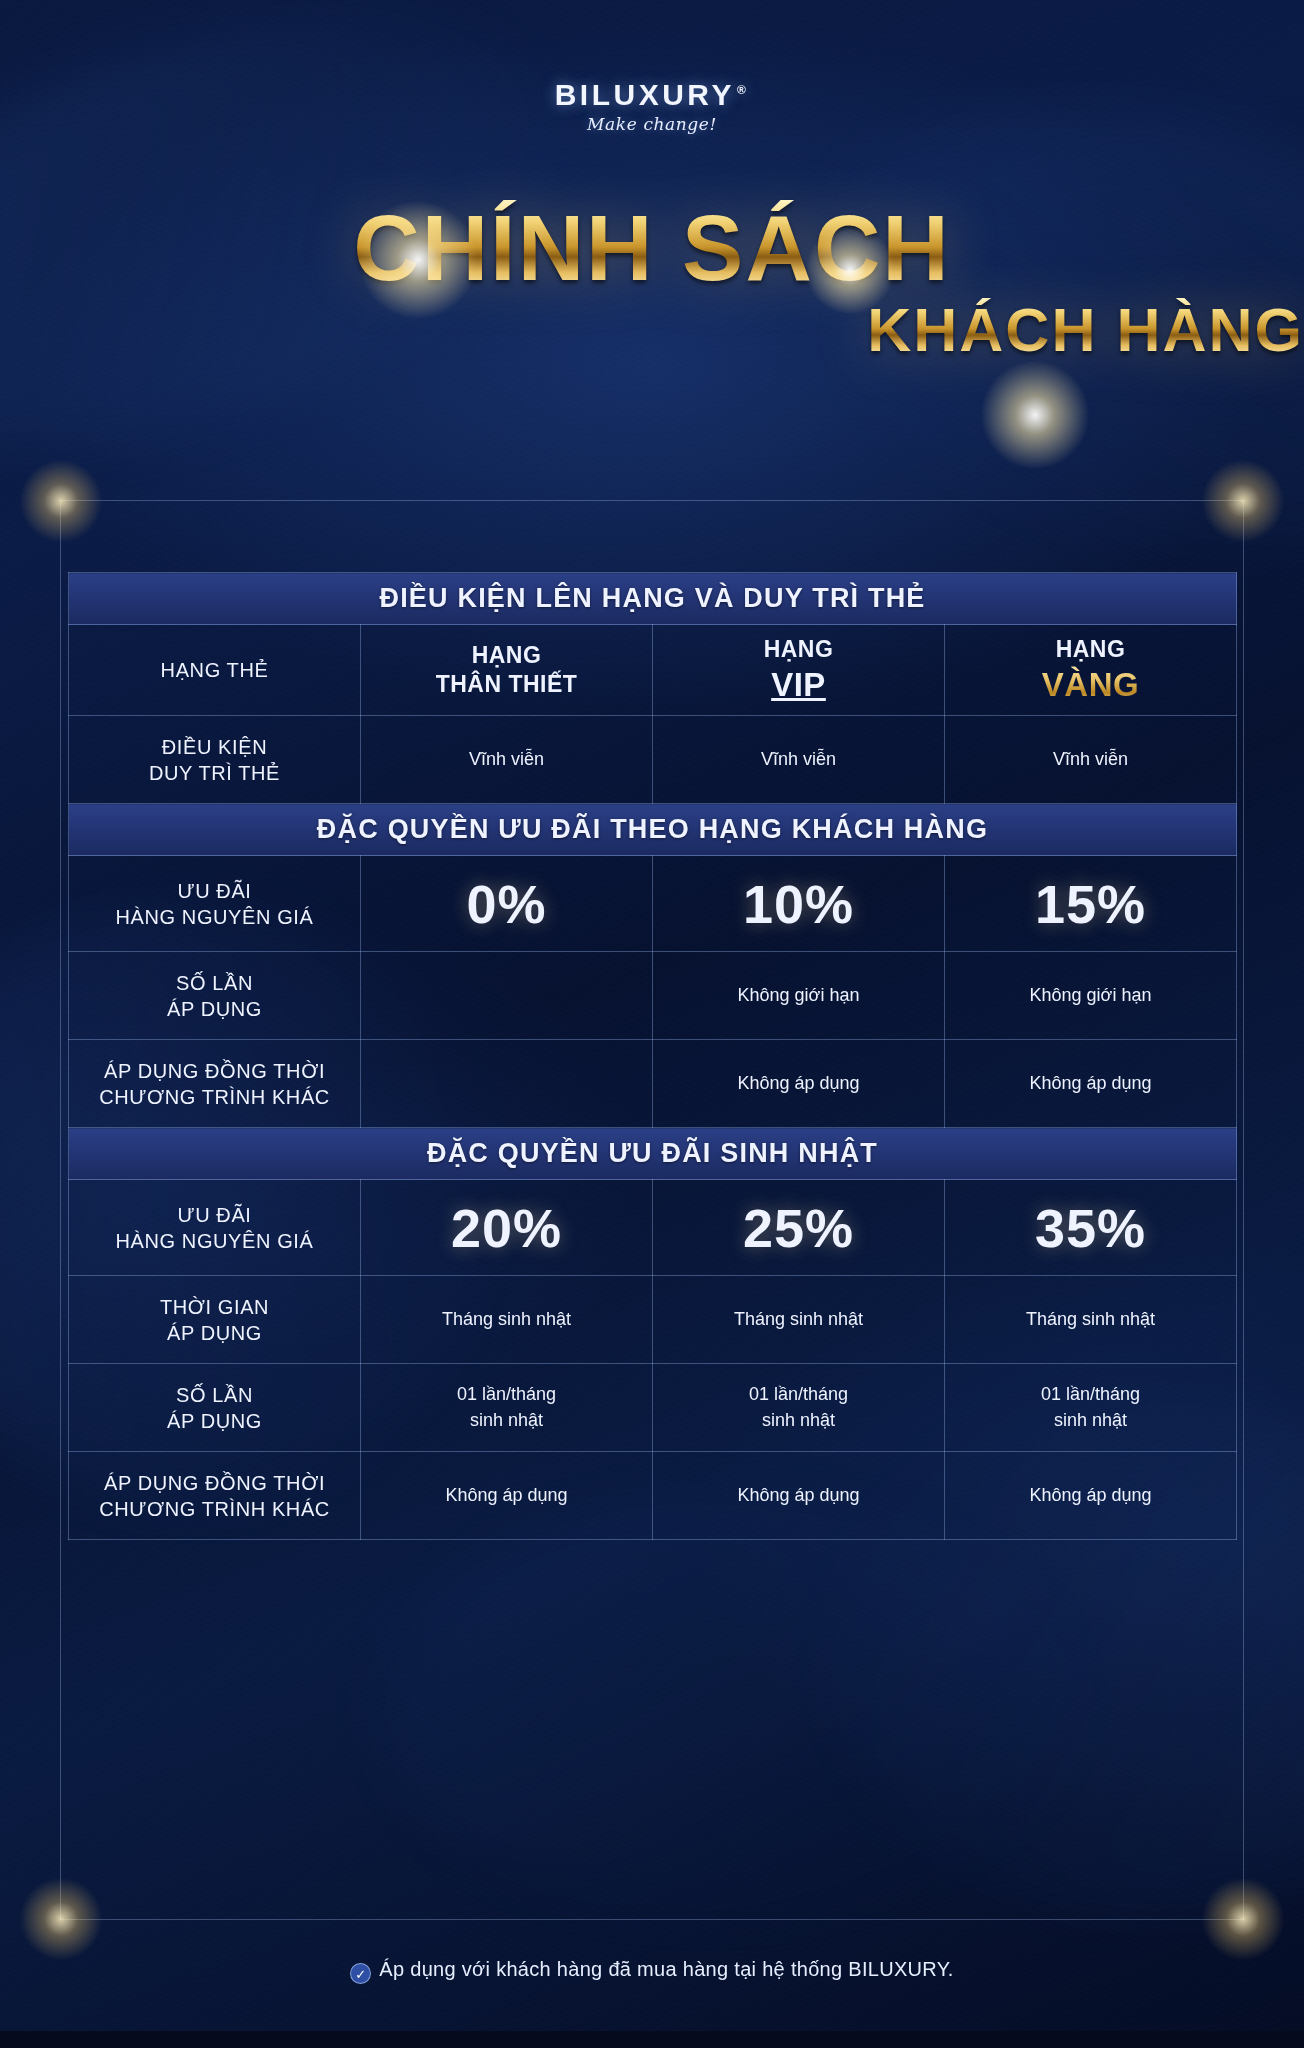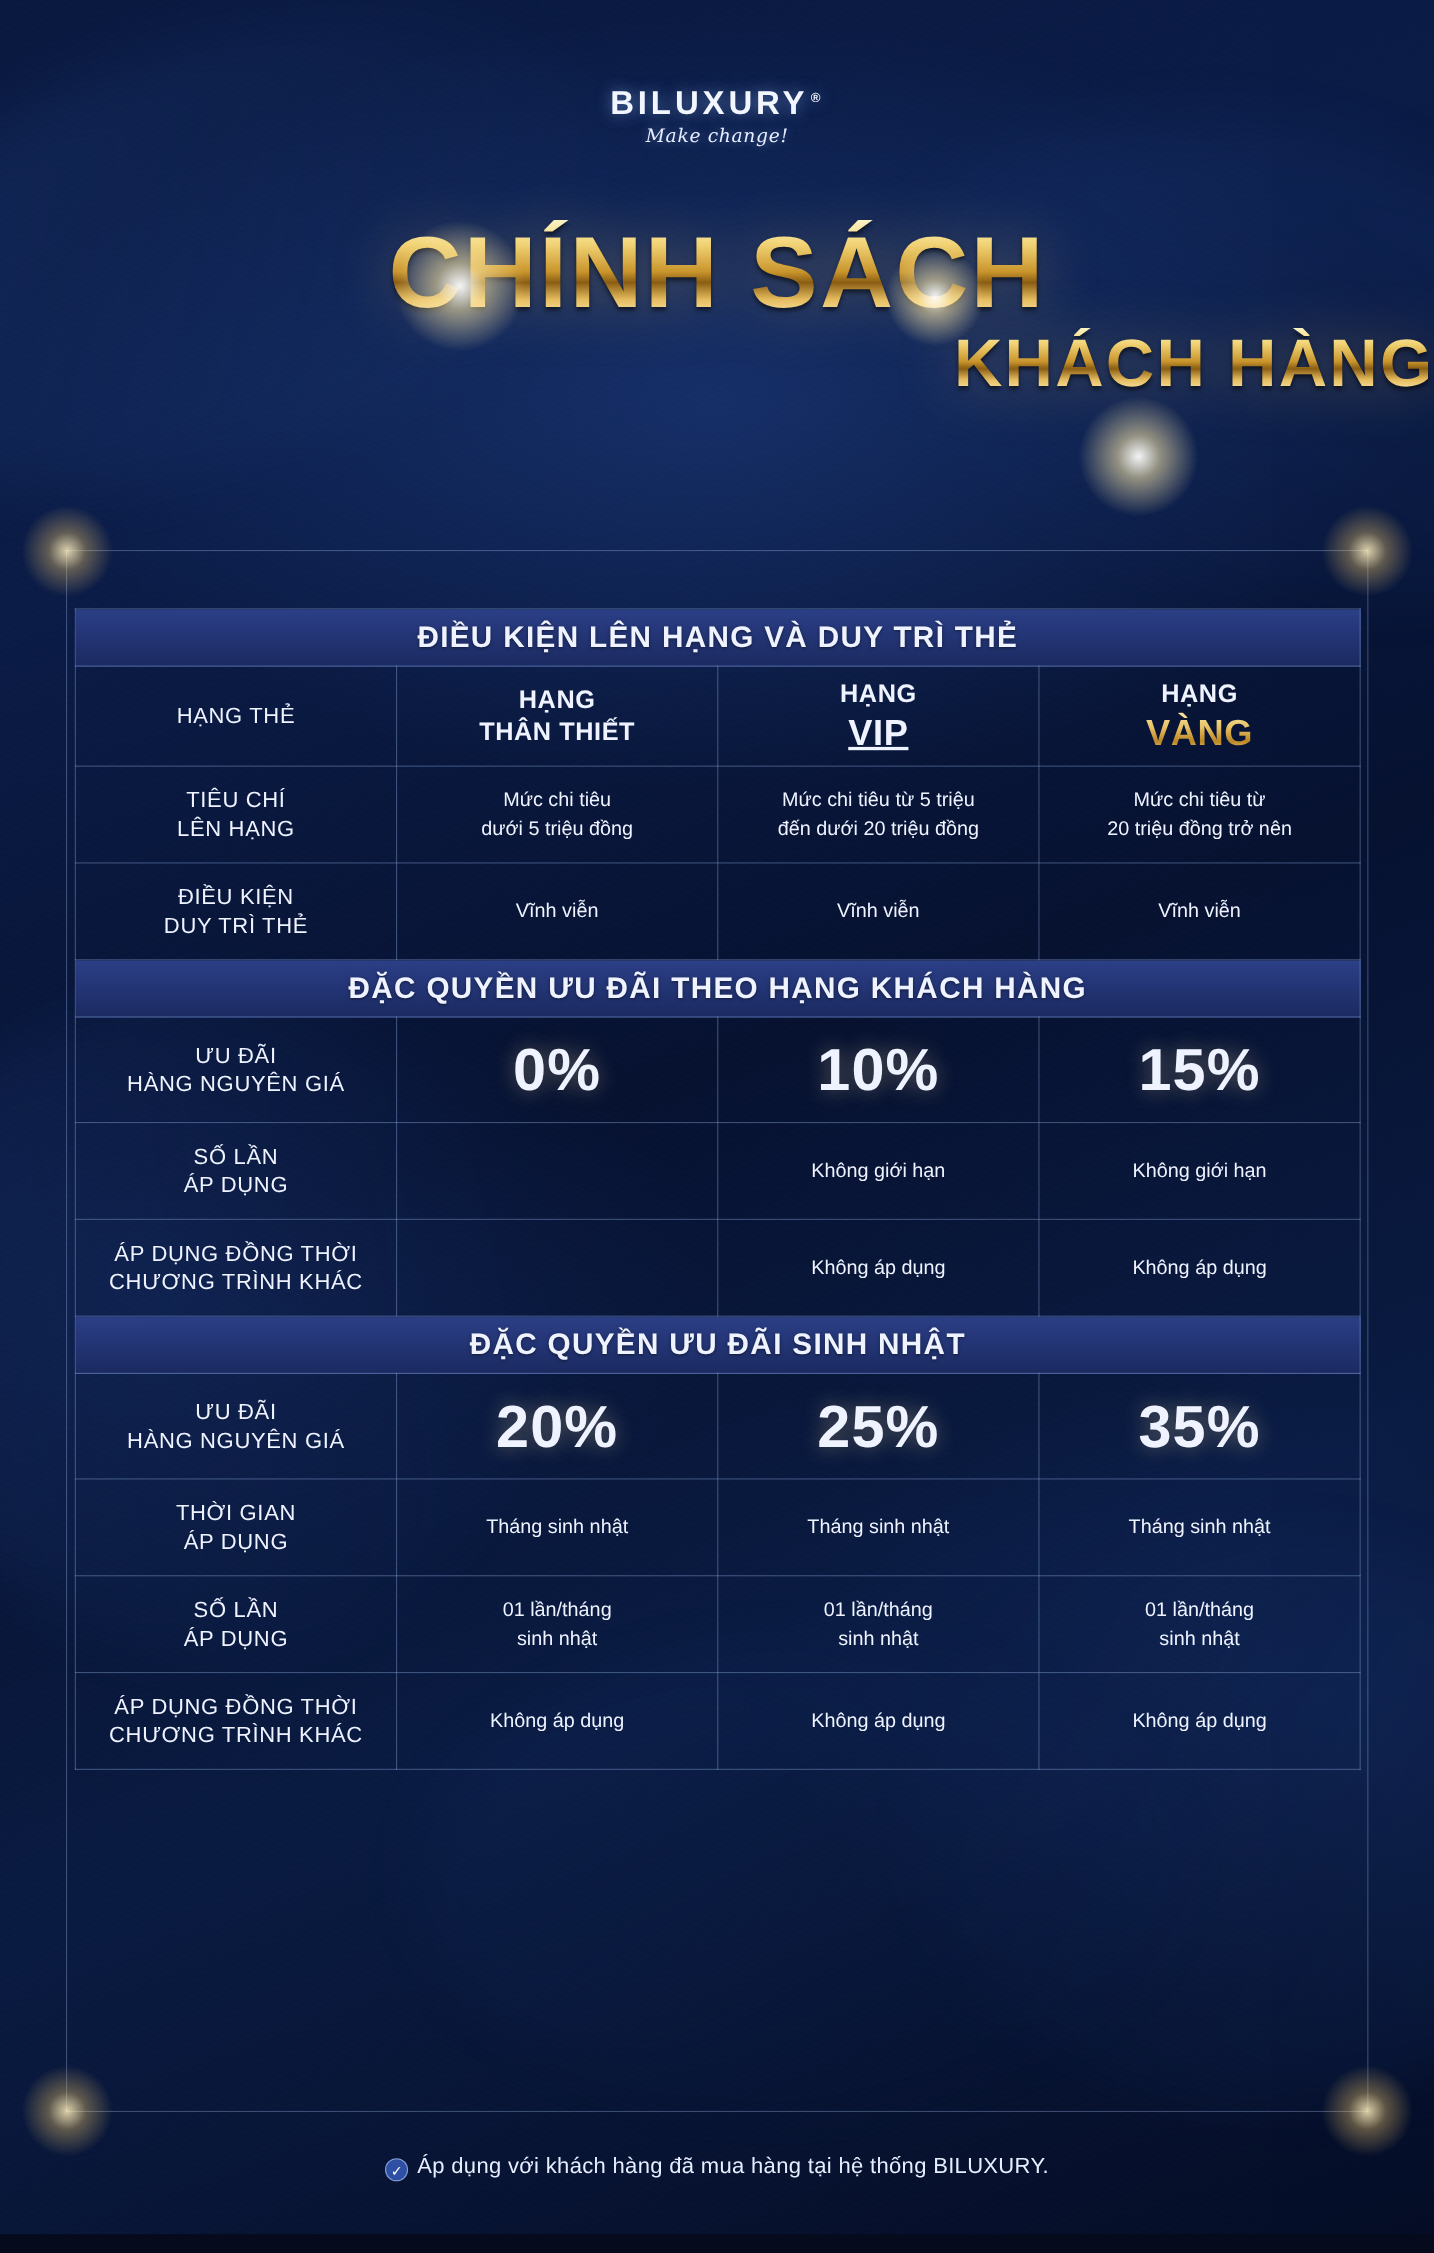--- a/index.html
+++ b/index.html
@@ -90,21 +90,21 @@
     position: absolute; width: 86px; height: 86px; pointer-events: none;
     background: radial-gradient(circle, rgba(255,240,190,.85) 0%, rgba(255,210,110,.35) 28%, rgba(255,200,90,0) 68%);
   }
   .corner.tl { left: -43px; top: -43px; }
   .corner.tr { right: -43px; top: -43px; }
   .corner.bl { left: -43px; bottom: -43px; }
   .corner.br { right: -43px; bottom: -43px; }
 
   table.policy {
     position: absolute;
-    left: 68px; top: 553px; width: 1168px;
+    left: 68px; top: 572px; width: 1168px;
     border-collapse: collapse;
     table-layout: fixed;
     padding-left: 36px;
   }
   table.policy td {
     border: 1px solid rgba(165,195,250,.34);
     text-align: center;
     vertical-align: middle;
     color: #eef3ff;
     padding: 10px 8px;
@@ -229,26 +229,20 @@
         <td class="tier">
           <span>HẠNG</span>
           <span class="big">VIP</span>
         </td>
         <td class="tier">
           <span>HẠNG</span>
           <span class="big gold">VÀNG</span>
         </td>
       </tr>
 
-      <tr class="rowh-2">
-        <td class="rowlabel ml">TIÊU CHÍ<br>LÊN HẠNG</td>
-        <td class="cellval ml">Mức chi tiêu<br>dưới 5 triệu đồng</td>
-        <td class="cellval ml">Mức chi tiêu từ 5 triệu<br>đến dưới 20 triệu đồng</td>
-        <td class="cellval ml">Mức chi tiêu từ<br>20 triệu đồng trở nên</td>
-      </tr>
 
       <tr class="rowh-2">
         <td class="rowlabel ml">ĐIỀU KIỆN<br>DUY TRÌ THẺ</td>
         <td class="cellval">Vĩnh viễn</td>
         <td class="cellval">Vĩnh viễn</td>
         <td class="cellval">Vĩnh viễn</td>
       </tr>
 
       <tr class="section-head">
         <td colspan="4">ĐẶC QUYỀN ƯU ĐÃI THEO HẠNG KHÁCH HÀNG</td>

